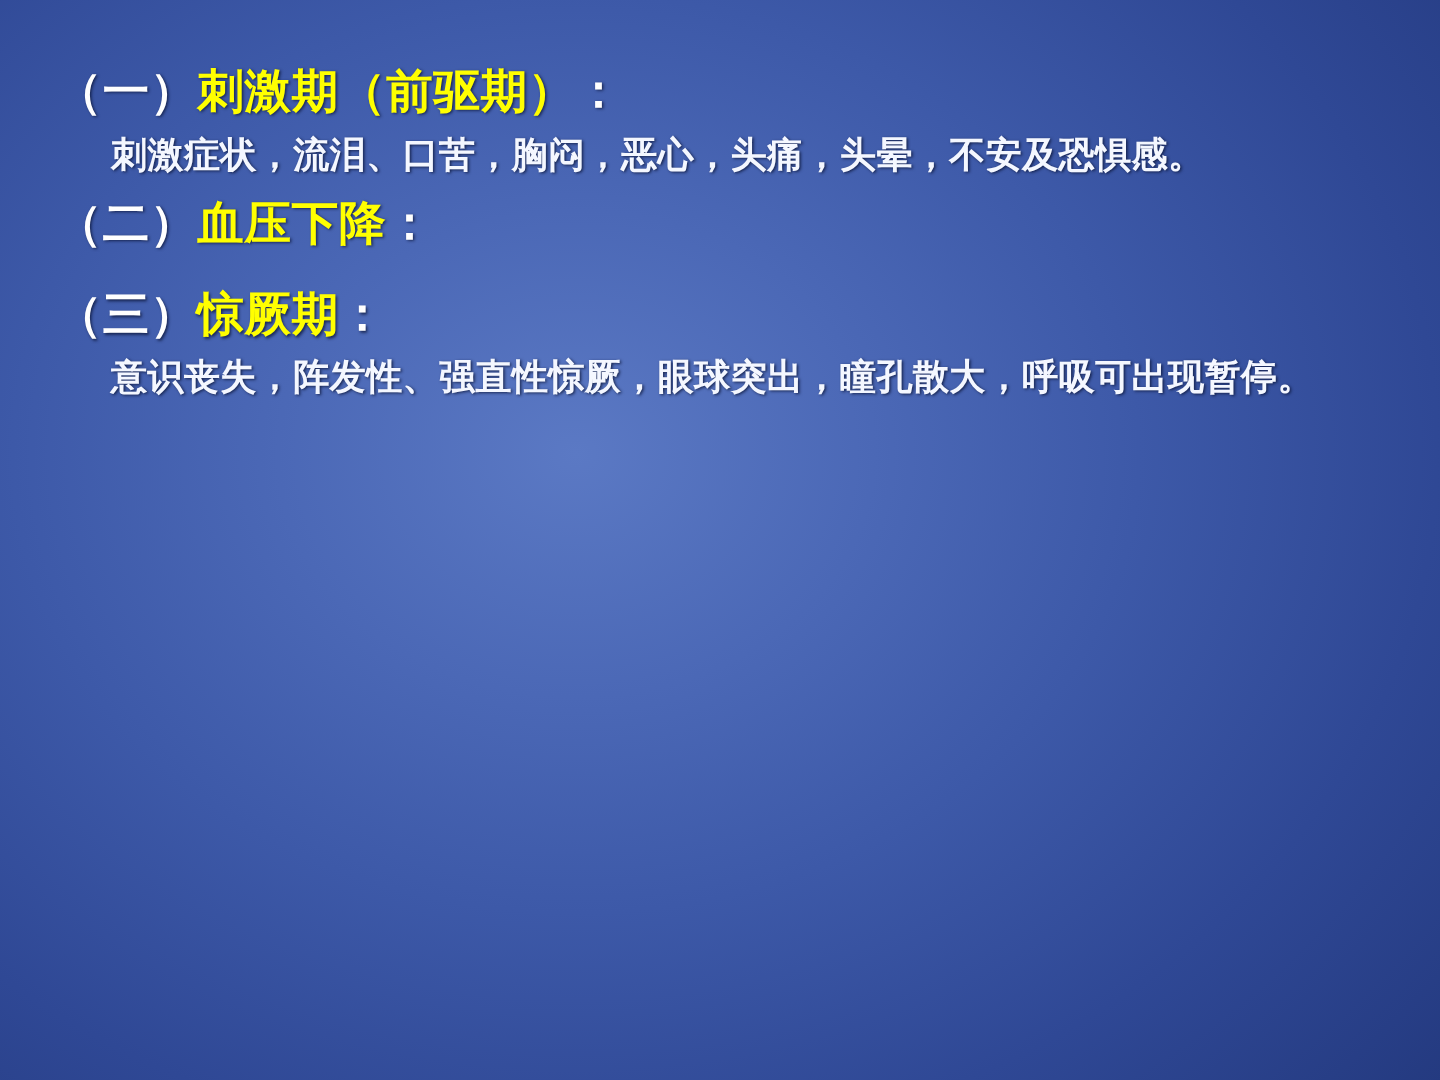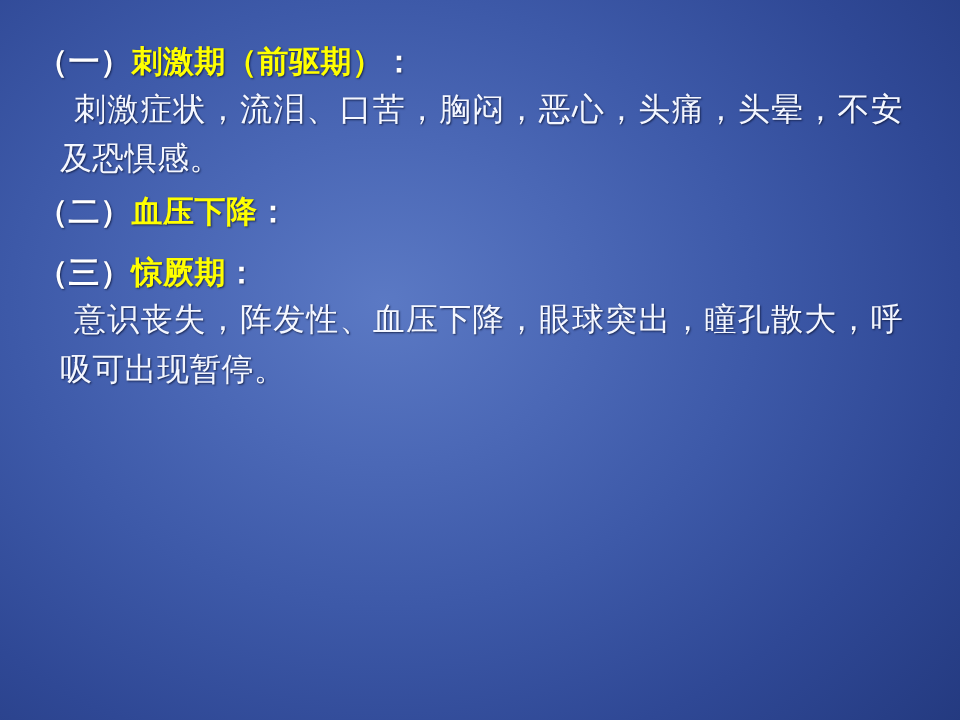--- a/index.html
+++ b/index.html
@@ -65,22 +65,22 @@
 
   .heading .term {
     color: #ffff00;
   }
 
   .heading .colon {
     color: #ffffff;
   }
 
   .body-text {
-    font-size: 32px;
-    font-weight: normal;
+    font-size: 24px;
+    font-weight: bold;
     line-height: 1.55;
     color: #f4f7ff;
     margin: 2px 0 0 0;
     padding-left: 23px;
     padding-right: 22px;
     text-indent: 14px;
     text-align: justify;
     text-justify: inter-ideograph;
     letter-spacing: 0.3px;
     text-shadow: 1px 1px 2px rgba(8, 16, 48, 0.75);
@@ -108,18 +108,18 @@
     <div class="section sec-2">
       <div class="heading">
         <span class="num">（二）</span><span class="term">血压下降</span><span class="colon">：</span>
       </div>
     </div>
 
     <div class="section sec-3">
       <div class="heading">
         <span class="num">（三）</span><span class="term">惊厥期</span><span class="colon">：</span>
       </div>
-      <p class="body-text">意识丧失，阵发性、血压下降，眼球突出，瞳孔散大，呼吸可出现暂停。</p>
+      <p class="body-text">意识丧失，阵发性、强直性惊厥，眼球突出，瞳孔散大，呼吸可出现暂停。</p>
     </div>
 
 
   </div>
 </div>
 
 </body></html>

